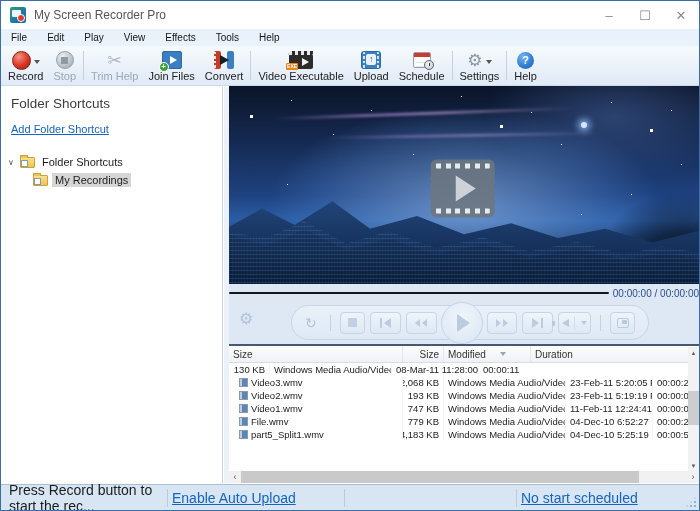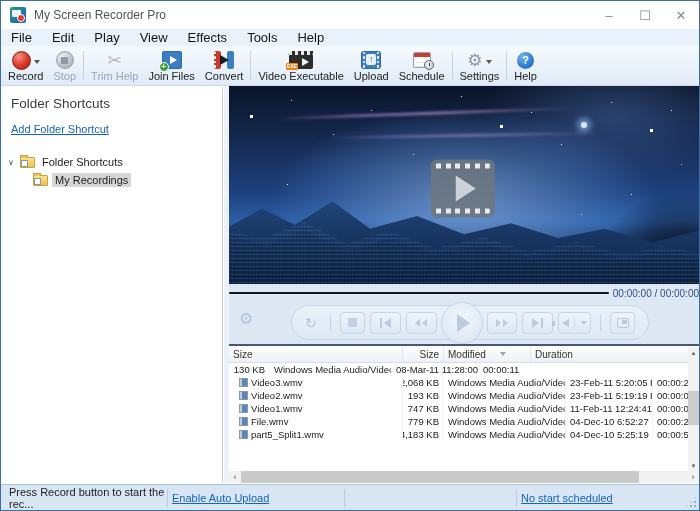--- a/index.html
+++ b/index.html
@@ -18,21 +18,21 @@
                       background:#eaf2fb; border-radius:1px; }
   .app-icon::after { content:""; position:absolute; right:1px; bottom:1px; width:6px; height:6px;
                      border-radius:50%; background:#e03a2a; border:1px solid #fff; }
   .title { margin-left:8px; font-size:12px; color:#555; }
   .caption-btns { margin-left:auto; display:flex; height:100%; }
   .cap { width:36px; height:100%; display:flex; align-items:center; justify-content:center;
          color:#8a8a8a; font-size:13px; background:transparent; border:none; }
 
   
   .menubar { position:absolute; top:28px; left:0; right:0; height:17px; background:#e9f1fa;
-             display:flex; align-items:center; font-size:13px; color:#151515; }
+             display:flex; align-items:center; font-size:10px; color:#151515; }
   .menu-item { padding:0 10px; height:100%; display:flex; align-items:center; }
 
   
   .toolbar { position:absolute; top:45px; left:0; right:0; height:40px;
              background:linear-gradient(#f6fafd,#e0eaf6); border-bottom:1px solid #ccd9e8;
              display:flex; align-items:stretch; padding:1px 2px; }
   .tbtn { display:flex; flex-direction:column; align-items:center; justify-content:space-between;
           padding:3px 5px 2px; font-size:11px; color:#222; background:transparent; border:none; }
   .tbtn.disabled { color:#9aa7b5; }
   .ticon { height:21px; display:flex; align-items:center; justify-content:center; gap:3px; }
@@ -209,21 +209,21 @@
 
   .hscroll { position:absolute; left:228px; right:0; top:470px; height:12px; background:#f1f1f1;
              display:flex; align-items:center; }
   .harrow { width:12px; height:12px; display:flex; align-items:center; justify-content:center;
             font-size:9px; color:#555; }
   .hthumb { width:398px; height:12px; background:#c9c9c9; }
   .htrack-rest { flex:1; }
 
   
   .statusbar { position:absolute; left:0; right:0; bottom:0; height:26px; background:#d8e5f3;
-               border-top:1px solid #a9bfd6; display:flex; align-items:center; font-size:11px; color:#1c1c1c; }
+               border-top:1px solid #a9bfd6; display:flex; align-items:center; font-size:14px; color:#1c1c1c; }
   .ssec { height:18px; display:flex; align-items:center; border-right:1px solid #bccbdc; }
   .s1 { width:167px; padding-left:8px; }
   .s2 { width:177px; padding-left:4px; }
   .s3 { width:172px; }
   .s4 { flex:1; padding-left:4px; border-right:none; }
   .slink { color:#1464c0; text-decoration:underline; }
   .grip { position:absolute; right:3px; bottom:3px; width:2px; height:2px; background:#9ab0c6;
           box-shadow:-4px 0 #9ab0c6, 0 -4px #9ab0c6, -4px -4px #c7d6e5, -8px 0 #c7d6e5, 0 -8px #c7d6e5; }
 </style>
 </head>

